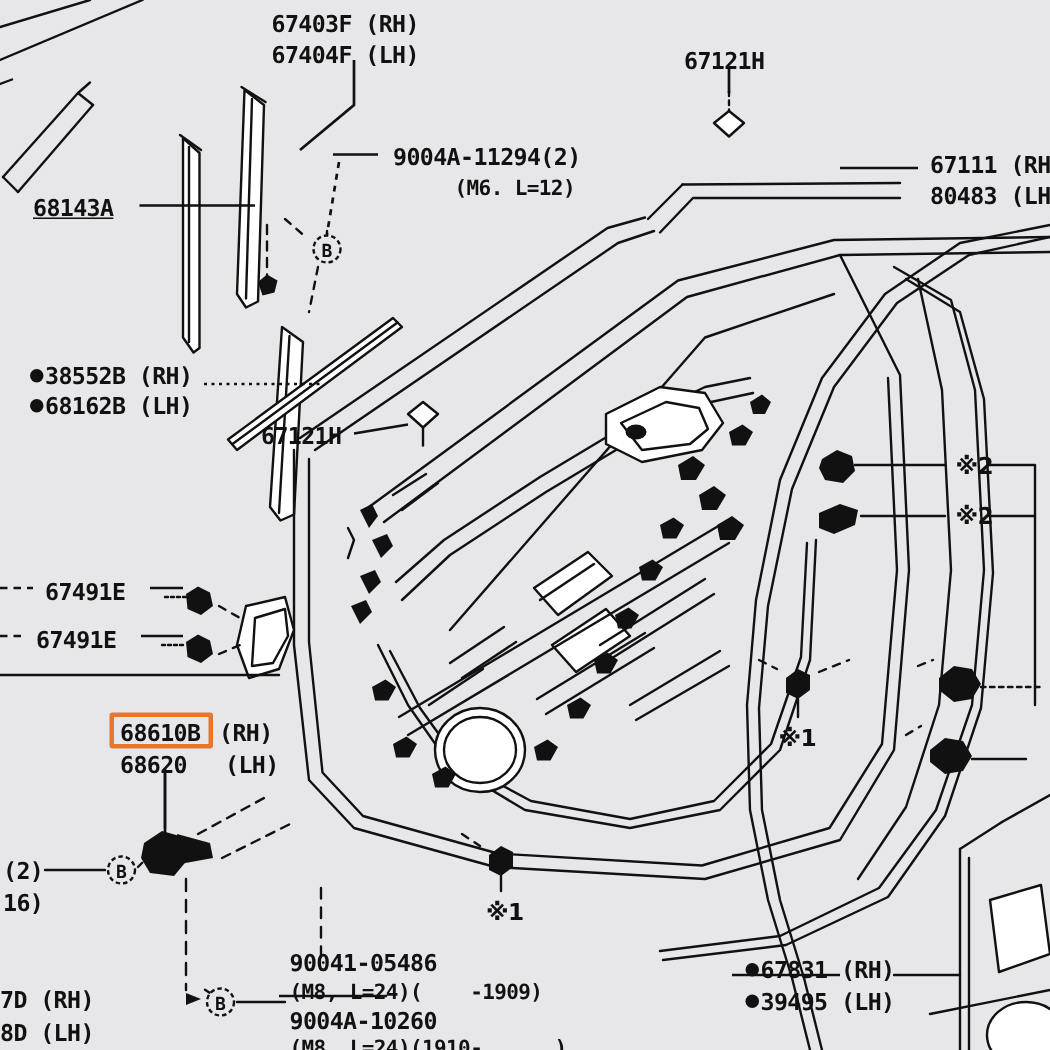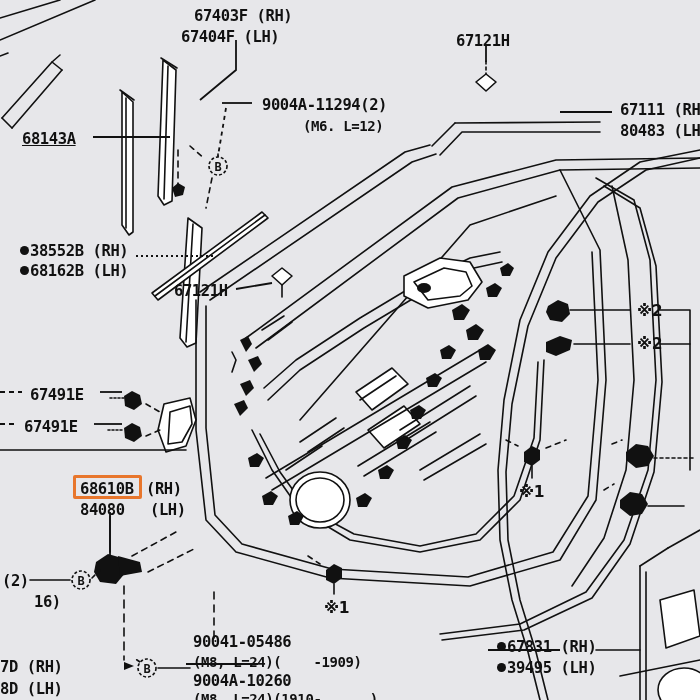--- a/index.html
+++ b/index.html
@@ -255,43 +255,43 @@
       <path d="M94,424 L122,424"></path>
       <path d="M0,392 L22,392" stroke-dasharray="5 4"></path>
       <path d="M0,424 L16,424" stroke-dasharray="5 4"></path>
       <path d="M110,512 L110,556"></path>
       <path d="M258,664 L186,664"></path>
       <path d="M488,650 L560,650"></path>
     </g>
   </svg>
 
   <div id="labels">
-      <div class="lbl s16" style="left: 181px; top: 8px; margin-left: 13px;"><span>67403F (RH)</span></div>
+      <div class="lbl s16" style="left: 181px; top: 8px;"><span>67403F (RH)</span></div>
       <div class="lbl s16" style="left: 181px; top: 29px;"><span>67404F (LH)</span></div>
       <div class="lbl s16" style="left: 456px; top: 33px;"><span>67121H</span></div>
       <div class="lbl s16" style="left: 262px; top: 97px;"><span>9004A-11294(2)</span></div>
       <div class="lbl s14" style="left: 303px; top: 119px;"><span>(M6. L=12)</span></div>
       <div class="lbl s16" style="left: 620px; top: 102px;"><span>67111 (RH</span></div>
       <div class="lbl s16" style="left: 620px; top: 123px;"><span>80483 (LH</span></div>
       <div class="lbl s16" style="left: 22px; top: 131px; text-decoration: underline;"><span>68143A</span></div>
       <div class="lbl s16" style="left: 20px; top: 243px;"><span class="bullet"></span><span>38552B (RH)</span></div>
       <div class="lbl s16" style="left: 20px; top: 263px;"><span class="bullet"></span><span>68162B (LH)</span></div>
       <div class="lbl s16" style="left: 174px; top: 283px;"><span>67121H</span></div>
       <div class="lbl s16" style="left: 637px; top: 303px;"><span class="mark">※2</span></div>
       <div class="lbl s16" style="left: 637px; top: 336px;"><span class="mark">※2</span></div>
       <div class="lbl s16" style="left: 30px; top: 387px;"><span>67491E</span></div>
       <div class="lbl s16" style="left: 24px; top: 419px;"><span>67491E</span></div>
       <div class="lbl s16" style="left: 80px; top: 481px;"><span>68610B</span></div>
       <div class="lbl s16" style="left: 146px; top: 481px;"><span>(RH)</span></div>
-      <div class="lbl s16" style="left: 80px; top: 502px;"><span>84080</span></div>
+      <div class="lbl s16" style="left: 80px; top: 502px;"><span>68620</span></div>
       <div class="lbl s16" style="left: 150px; top: 502px;"><span>(LH)</span></div>
       <div class="lbl s16" style="left: 519px; top: 484px;"><span class="mark">※1</span></div>
       <div class="lbl s16" style="left: 324px; top: 600px;"><span class="mark">※1</span></div>
       <div class="lbl s16" style="left: 2px; top: 573px;"><span>(2)</span></div>
-      <div class="lbl s16" style="left: 2px; top: 594px; margin-left: 32px;"><span>16)</span></div>
+      <div class="lbl s16" style="left: 2px; top: 594px;"><span>16)</span></div>
       <div class="lbl s16" style="left: 193px; top: 634px;"><span>90041-05486</span></div>
       <div class="lbl s14" style="left: 193px; top: 655px;"><span>(M8, L=24)(    -1909)</span></div>
       <div class="lbl s16" style="left: 193px; top: 673px;"><span>9004A-10260</span></div>
       <div class="lbl s14" style="left: 193px; top: 692px;"><span>(M8, L=24)(1910-      )</span></div>
       <div class="lbl s16" style="left: 0px; top: 659px;"><span>7D (RH)</span></div>
       <div class="lbl s16" style="left: 0px; top: 681px;"><span>8D (LH)</span></div>
       <div class="lbl s16" style="left: 497px; top: 639px;"><span class="bullet"></span><span>67831 (RH)</span></div>
       <div class="lbl s16" style="left: 497px; top: 660px;"><span class="bullet"></span><span>39495 (LH)</span></div>
     </div>
 

